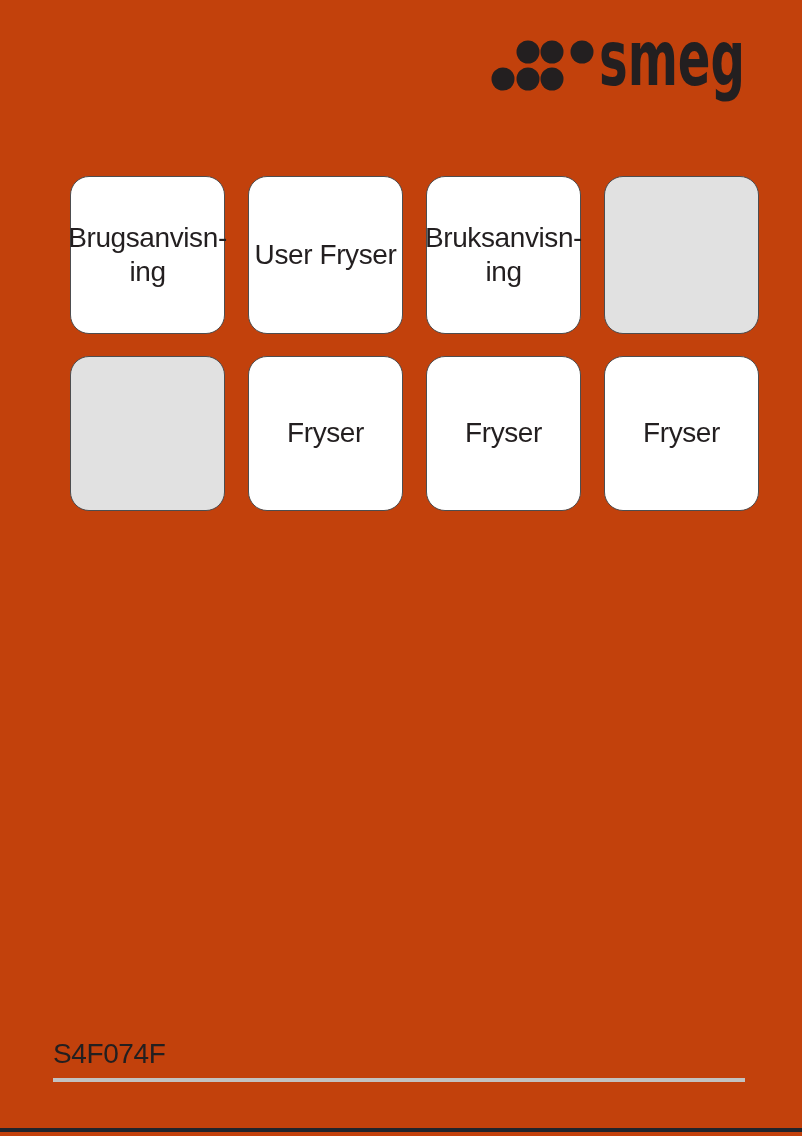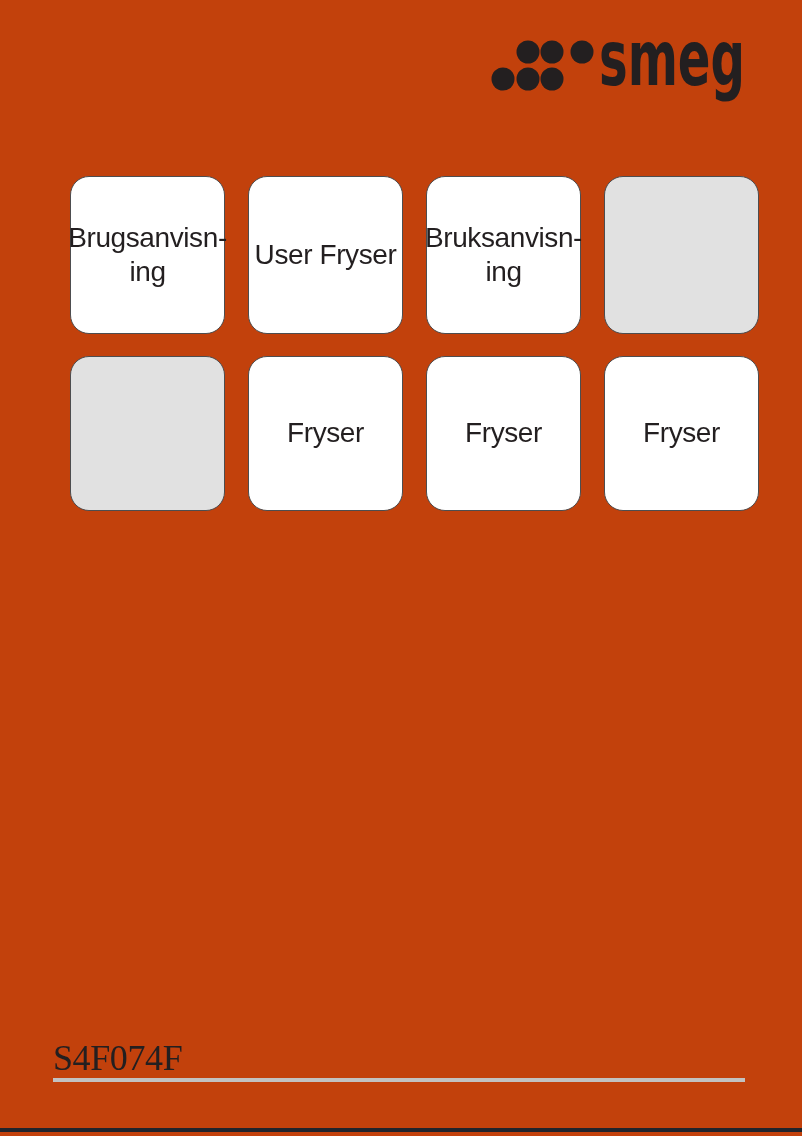--- a/index.html
+++ b/index.html
@@ -65,25 +65,24 @@
     letter-spacing: -0.4px;
     color: var(--text, #231f20);
     white-space: pre-line;
   }
 
   
   .model {
     position: absolute;
     left: 53px;
     top: 1040px;
-    font-size: 36px;
+    font-size: 28px;
     letter-spacing: -0.4px;
     line-height: 1;
     color: var(--text, #231f20);
-    font-family: Liberation Serif, serif;
   }
   .divider {
     position: absolute;
     left: 53px;
     top: 1078px;
     width: 692px;
     height: 4px;
     background: var(--divider, #c2c2c2);
   }
   .bottom-rule {

